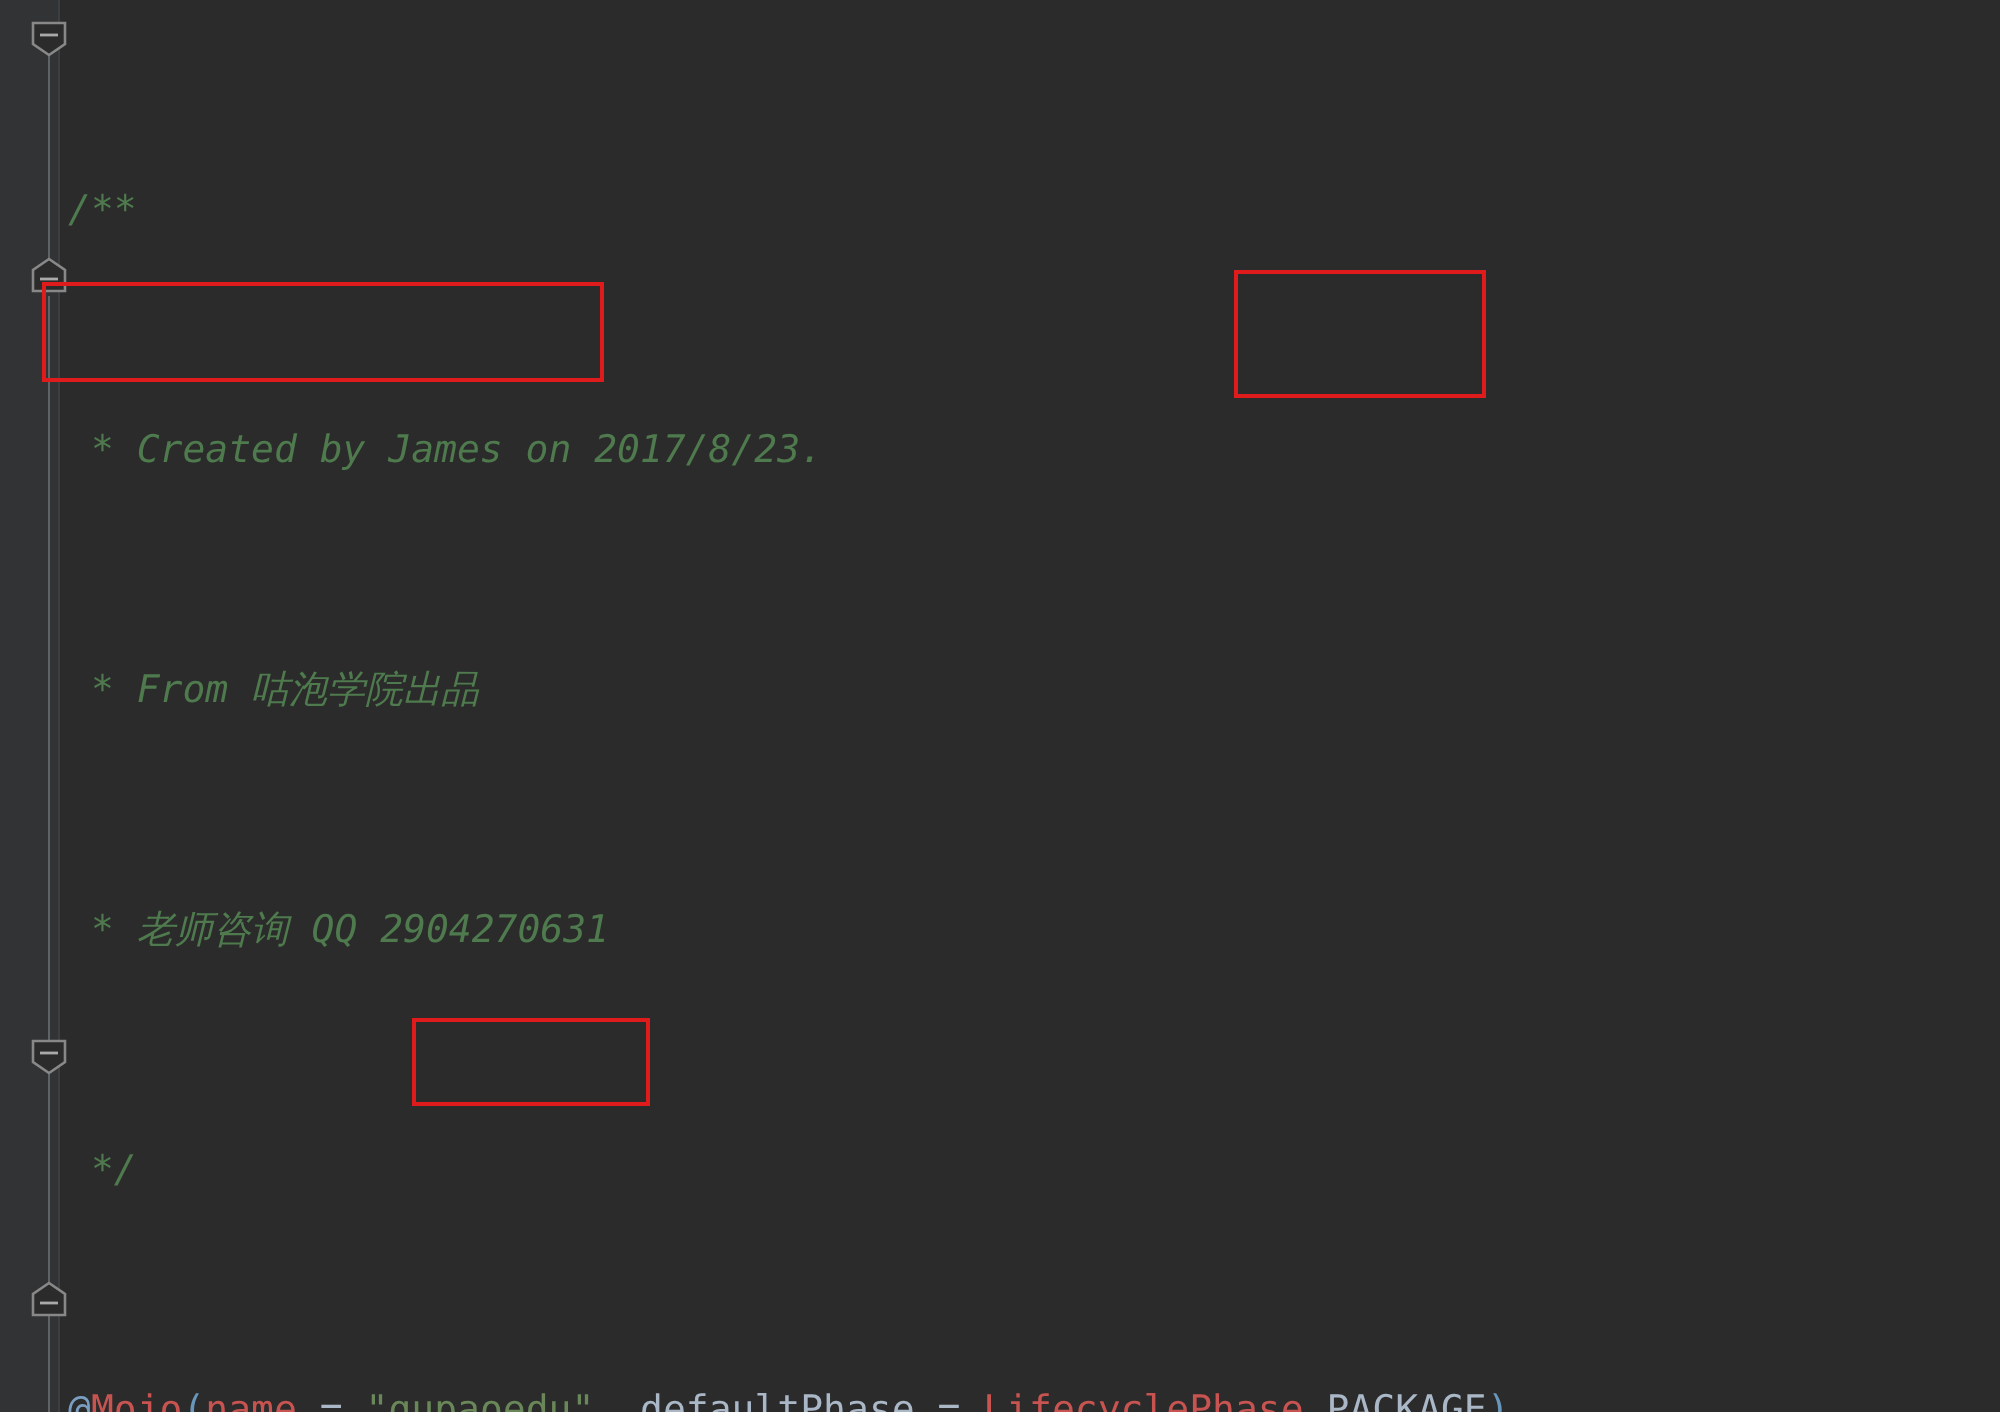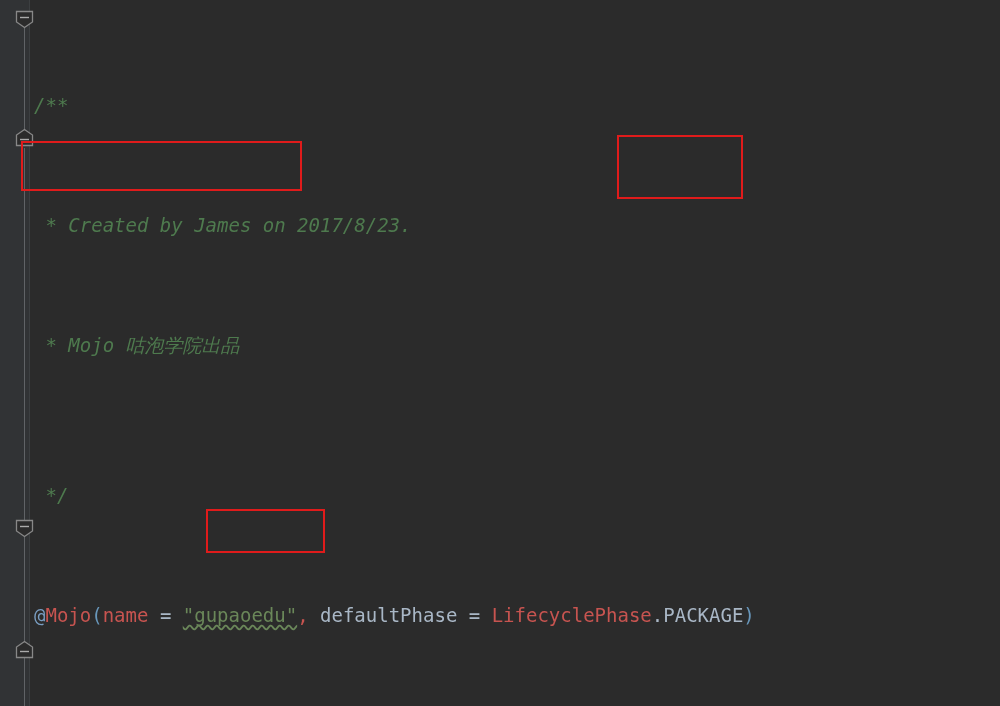--- a/index.html
+++ b/index.html
@@ -124,22 +124,23 @@
       <line x1="5" y1="11.5" x2="14" y2="11.5" stroke="#aaaaaa" stroke-width="1.4"></line>
     </svg>
   </div>
 
   <div class="code">
 
     <div class="line"><span class="cmt">/**</span></div>
 
     <div class="line"><span class="cmt"> * Created by James on 2017/8/23.</span></div>
 
-    <div class="line"><span class="cmt"> * Mojo 咕泡学院出品</span></div>
+    <div class="line"><span class="cmt"> * From 咕泡学院出品</span></div>
 
+    <div class="line"><span class="cmt"> * 老师咨询 QQ 2904270631</span></div>
 
     <div class="line"><span class="cmt"> */</span></div>
 
     <div class="line"><span class="annat">@</span><span class="annred">Mojo</span><span class="paren">(</span><span class="annred">name</span><span class="punct"> = </span><span class="str wavy">"gupaoedu"</span><span class="annred">,</span><span class="ident"> defaultPhase</span><span class="punct"> = </span><span class="cls">LifecyclePhase</span><span class="punct">.</span><span class="ident">PACKAGE</span><span class="paren">)</span></div>
 
     
 
     
 
     

